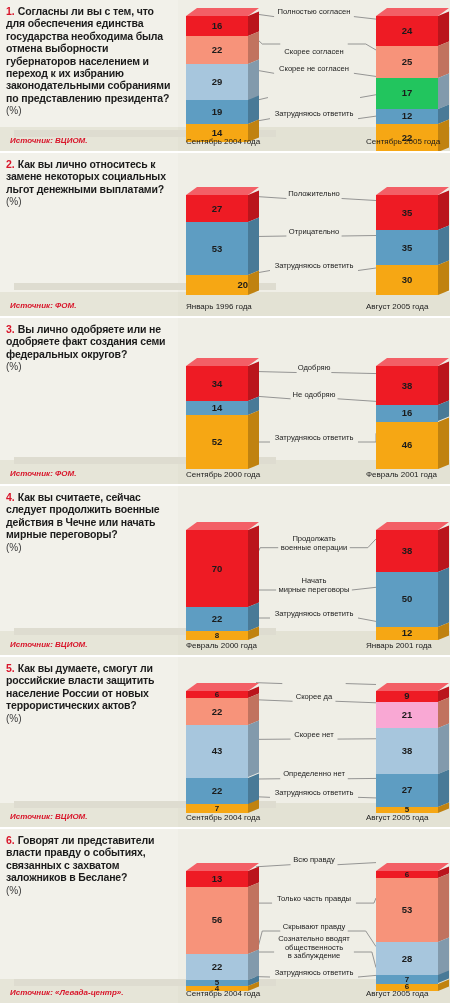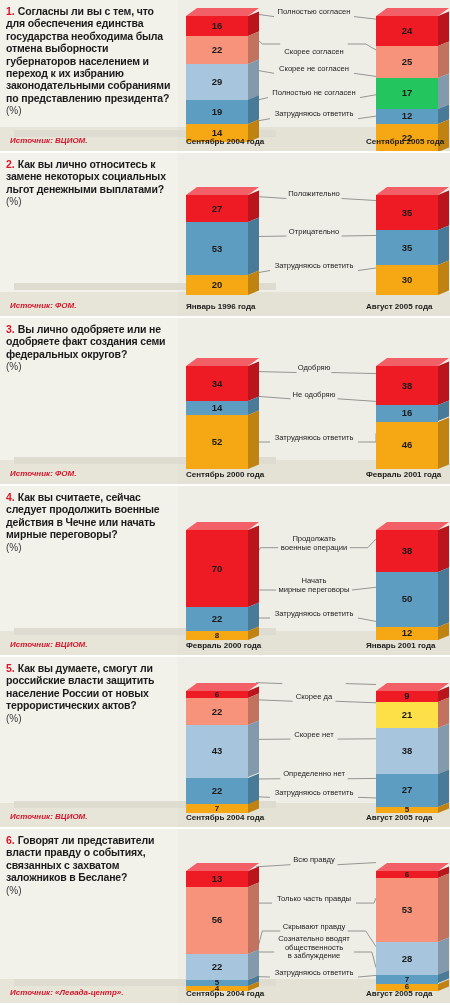--- a/index.html
+++ b/index.html
@@ -126,21 +126,21 @@
   .shadow {
     position: absolute;
     height: 7px;
     background: #dedcd0;
   }
 
   .datelabel {
     position: absolute;
     color: #1b1b1b;
     font-size: 8px;
-    font-weight: bold;
+    font-weight: normal;
     white-space: nowrap;
     bottom: 5px;
   }
   .datelabel.left  { left: 8px; }
   .datelabel.right { left: 190px; }
 
   .cat {
     position: absolute;
     color: #1b1b1b;
     font-size: 7.6px;
@@ -225,21 +225,20 @@
               <div class="side" style="background: rgb(192, 130, 16);"></div>
               <span class="val">22</span>
             </div>
             <div class="cap">
               <div class="capfill" style="background: rgb(243, 95, 102);"></div>
             </div>
           </div>
           <div class="cat" style="white-space: pre; left: 0px; width: 272px; top: 8.3px;">Полностью согласен</div>
           <div class="cat" style="white-space: pre; left: 0px; width: 272px; top: 48px;">Скорее согласен</div>
           <div class="cat" style="white-space: pre; left: 0px; width: 272px; top: 65px;">Скорее не согласен</div>
-          <div class="cat" style="white-space: pre; left: 0px; width: 272px; top: 89.255px;">Полностью не согласен</div>
           <div class="cat" style="white-space: pre; left: 0px; width: 272px; top: 110.36px;">Затрудняюсь ответить</div>
         </div>
         <div class="datelabel left" style="left: 186px;">Сентябрь 2004 года</div>
         <div class="datelabel right" style="left: 366px;">Сентябрь 2005 года</div>
       </div>
     </div>
     <div class="panel" style="height: 165px;">
       <div class="panel-inner">
         <div class="qblock">
           <span class="qnum">2.</span>
@@ -261,21 +260,21 @@
           </svg>
           <div class="bar left" style="top: 30px; height: 100px;">
             <div class="seg" style="height: 27px; background: rgb(238, 27, 36);">
               <div class="side" style="background: rgb(186, 21, 28);"></div>
               <span class="val">27</span>
             </div>
             <div class="seg" style="height: 53px; background: rgb(94, 157, 194);">
               <div class="side" style="background: rgb(73, 122, 151);"></div>
               <span class="val">53</span>
             </div>
-            <div class="seg" style="height: 20px; background: rgb(246, 167, 20);">
+            <div class="seg" style="height: 20px; background: rgb(246, 167, 20); text-align: right;">
               <div class="side" style="background: rgb(192, 130, 16);"></div>
               <span class="val">20</span>
             </div>
             <div class="cap">
               <div class="capfill" style="background: rgb(243, 95, 102);"></div>
             </div>
           </div>
           <div class="bar right" style="top: 30px; height: 100px;">
             <div class="seg" style="height: 35px; background: rgb(238, 27, 36);">
               <div class="side" style="background: rgb(186, 21, 28);"></div>
@@ -474,21 +473,21 @@
             </div>
             <div class="cap">
               <div class="capfill" style="background: rgb(243, 95, 102);"></div>
             </div>
           </div>
           <div class="bar right" style="top: 22px; height: 122px;">
             <div class="seg" style="height: 10.98px; background: rgb(238, 27, 36);">
               <div class="side" style="background: rgb(186, 21, 28);"></div>
               <span class="val">9</span>
             </div>
-            <div class="seg" style="height: 25.62px; background: #fde047;">
+            <div class="seg" style="height: 25.62px; background: #f9a8d4;">
               <div class="side" style="background: rgb(193, 115, 95);"></div>
               <span class="val">21</span>
             </div>
             <div class="seg" style="height: 46.36px; background: rgb(167, 198, 221);">
               <div class="side" style="background: rgb(130, 154, 172);"></div>
               <span class="val">38</span>
             </div>
             <div class="seg" style="height: 32.94px; background: rgb(94, 157, 194);">
               <div class="side" style="background: rgb(73, 122, 151);"></div>
               <span class="val">27</span>

